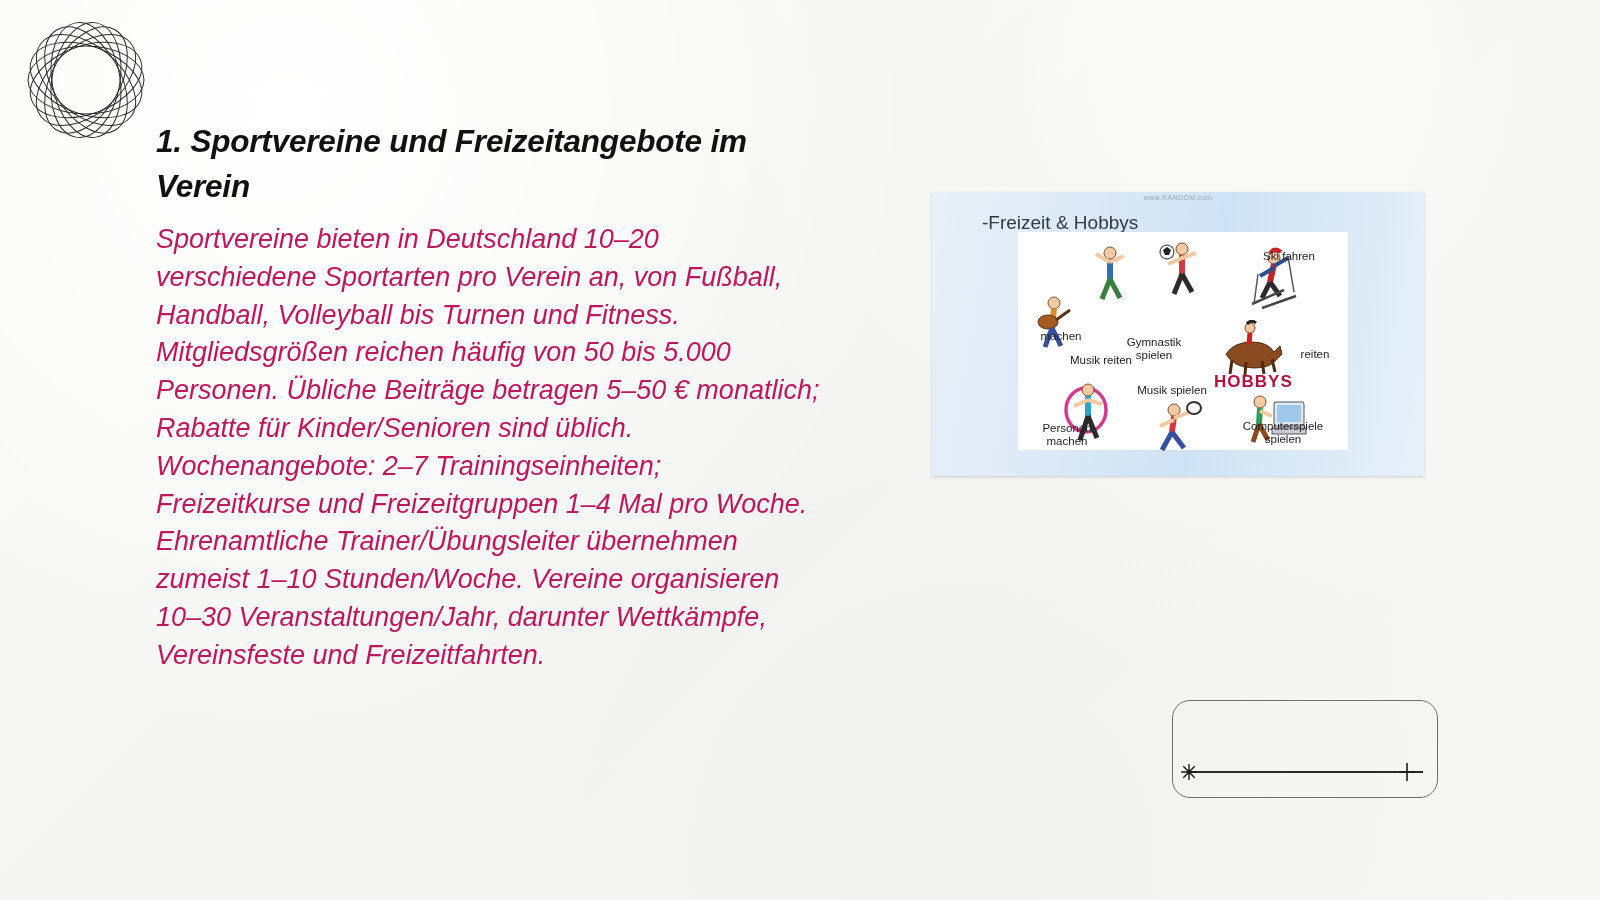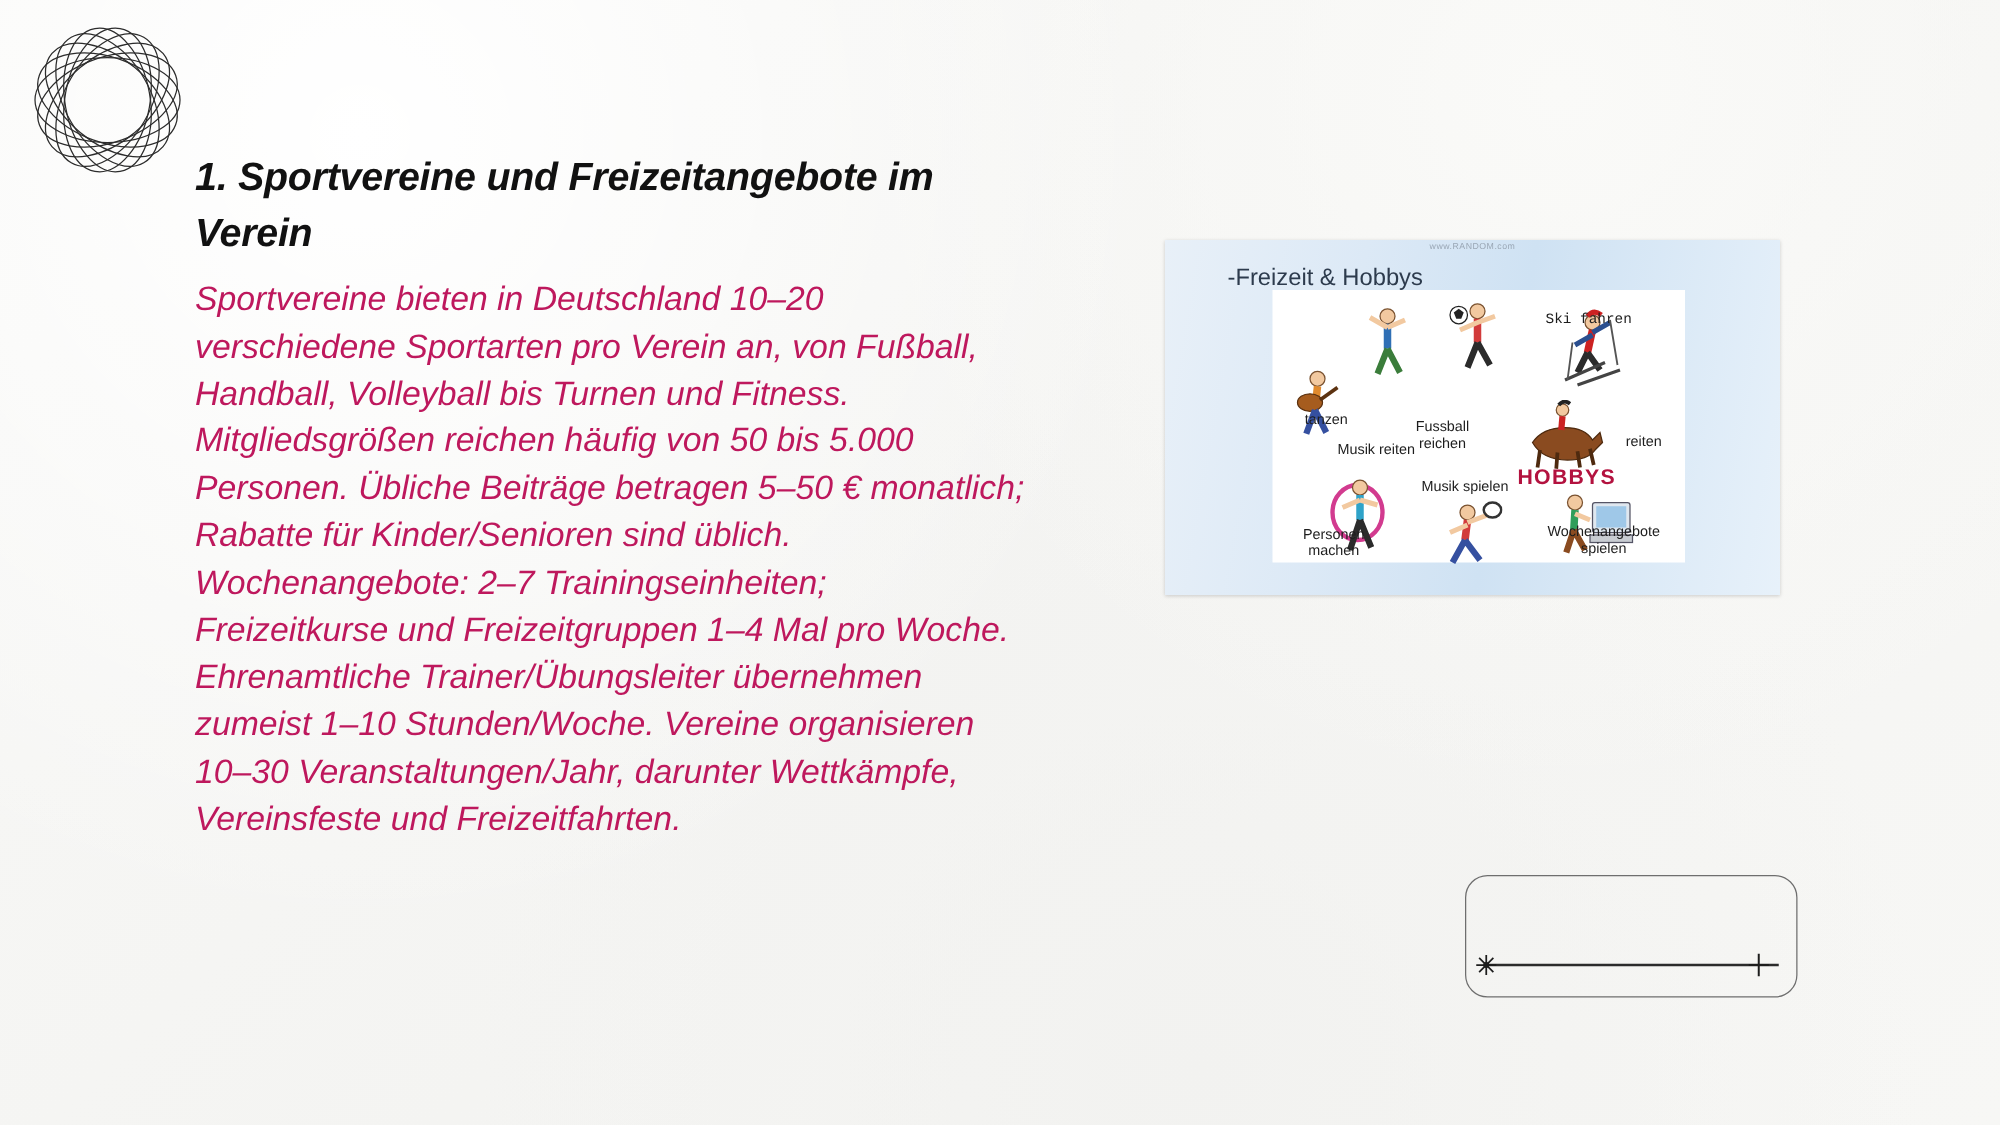--- a/index.html
+++ b/index.html
@@ -248,28 +248,28 @@
       <rect x="31" y="15" width="24" height="17" fill="#9fc8e8"></rect>
       <rect x="26" y="38" width="34" height="6" fill="#c8ccd2" stroke="#556"></rect>
       <circle cx="14" cy="12" r="6" fill="#f2c9a0" stroke="#7a5230"></circle>
       <path d="M14 18 L13 34" stroke="#2f9e5a" stroke-width="6"></path>
       <path d="M14 21 L26 26" stroke="#f2c9a0" stroke-width="4"></path>
       <path d="M13 34 L7 52 M13 34 L22 50" stroke="#8a4b20" stroke-width="5"></path>
     </svg>
 
     <div class="hobbys-word">HOBBYS</div>
 
-    <div class="lbl" style="left:8px; top:98px; width:70px;">tanzen</div>
-    <div class="lbl" style="left:104px; top:104px; width:64px;">Fussball reichen</div>
-    <div class="lbl" style="left:210px; top:18px; width:86px;font-family:Liberation Mono, monospace;">Ski fahren</div>
+    <div class="lbl" style="left:8px; top:98px; width:70px;">machen</div>
+    <div class="lbl" style="left:104px; top:104px; width:64px;">Gymnastik spielen</div>
+    <div class="lbl" style="left:228px; top:18px; width:86px;">Ski fahren</div>
     <div class="lbl" style="left:48px; top:122px; width:70px;">Musik reiten</div>
     <div class="lbl" style="left:267px; top:116px; width:60px;">reiten</div>
     <div class="lbl" style="left:118px; top:152px; width:72px;">Musik spielen</div>
     <div class="lbl" style="left:6px; top:190px; width:86px;">Personen machen</div>
-    <div class="lbl" style="left:210px; top:188px; width:110px;">Wochenangebote spielen</div>
+    <div class="lbl" style="left:210px; top:188px; width:110px;">Computerspiele spielen</div>
   </div>
 </div>
 
 <div class="slider-box">
   <div class="slider-track"></div>
   <svg class="slider-star" viewBox="0 0 20 20">
     <g stroke="#1d1d1d" stroke-width="1.4">
       <path d="M10 2 L10 18 M2 10 L18 10 M4.3 4.3 L15.7 15.7 M15.7 4.3 L4.3 15.7"></path>
     </g>
     <circle cx="10" cy="10" r="2.4" fill="#1d1d1d"></circle>

